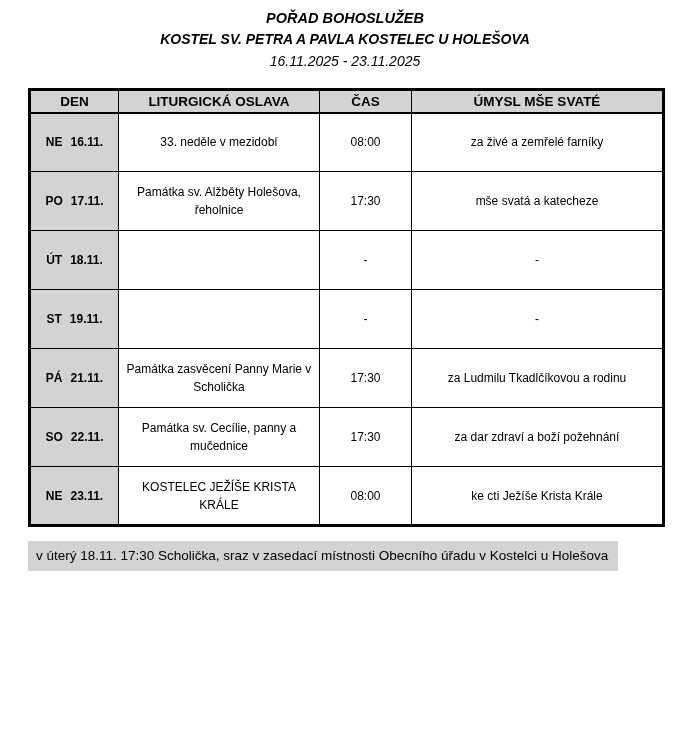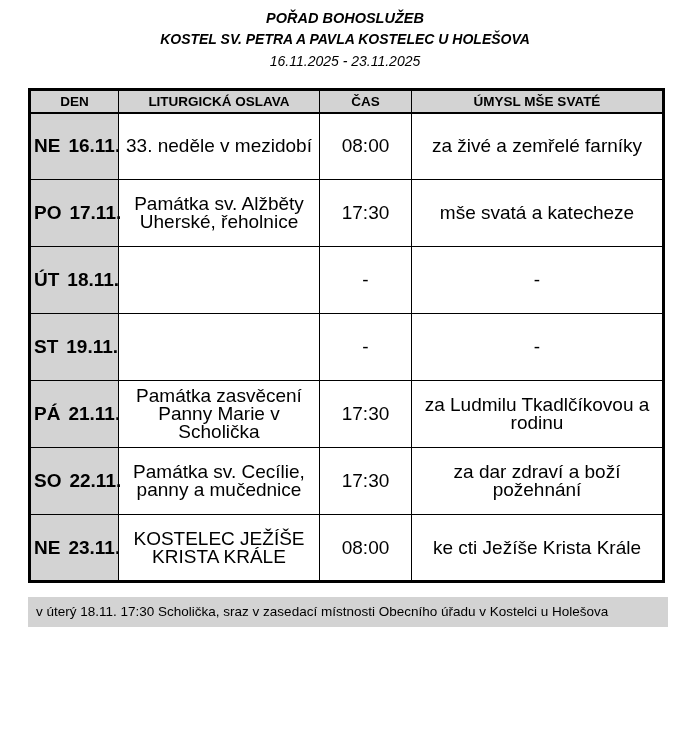--- a/index.html
+++ b/index.html
@@ -49,36 +49,36 @@
     border-bottom: 2px solid #000000;
     font-size: 13.5px;
     font-weight: bold;
     height: 23px;
     text-align: center;
     vertical-align: middle;
     padding: 1px 2px;
   }
   table.schedule td {
     border: 1px solid #000000;
-    height: 67px;
+    height: 59px;
     text-align: center;
     vertical-align: middle;
-    font-size: 19px;
+    font-size: 12px;
     line-height: 18px;
     padding: 2px 3px;
   }
   td.day-cell {
     background: #d3d3d3;
     font-weight: bold;
     white-space: nowrap;
   }
   td.day-cell .day-abbr { margin-right: 8px; }
   td.lit-cell { padding: 2px 6px; }
   .footer-note {
-    width: 640px;
+    width: 590px;
     margin: 14px 0 0 28px;
     background: #d3d3d3;
     font-size: 13.5px;
     line-height: 19px;
     padding: 5px 8px 6px 8px;
     text-align: left;
   }
 </style>
 </head>
 <body>
@@ -106,21 +106,21 @@
   </thead>
   <tbody>
     <tr>
       <td class="day-cell"><span class="day-abbr">NE</span><span>16.11.</span></td>
       <td class="lit-cell">33. neděle v mezidobí</td>
       <td>08:00</td>
       <td>za živé a zemřelé farníky</td>
     </tr>
     <tr>
       <td class="day-cell"><span class="day-abbr">PO</span><span>17.11.</span></td>
-      <td class="lit-cell">Památka sv. Alžběty Uherské, řeholnice</td>
+      <td class="lit-cell">Památka sv. Alžběty Holešova, řeholnice</td>
       <td>17:30</td>
       <td>mše svatá a katecheze</td>
     </tr>
     <tr>
       <td class="day-cell"><span class="day-abbr">ÚT</span><span>18.11.</span></td>
       <td class="lit-cell"></td>
       <td>-</td>
       <td>-</td>
     </tr>
     <tr>

